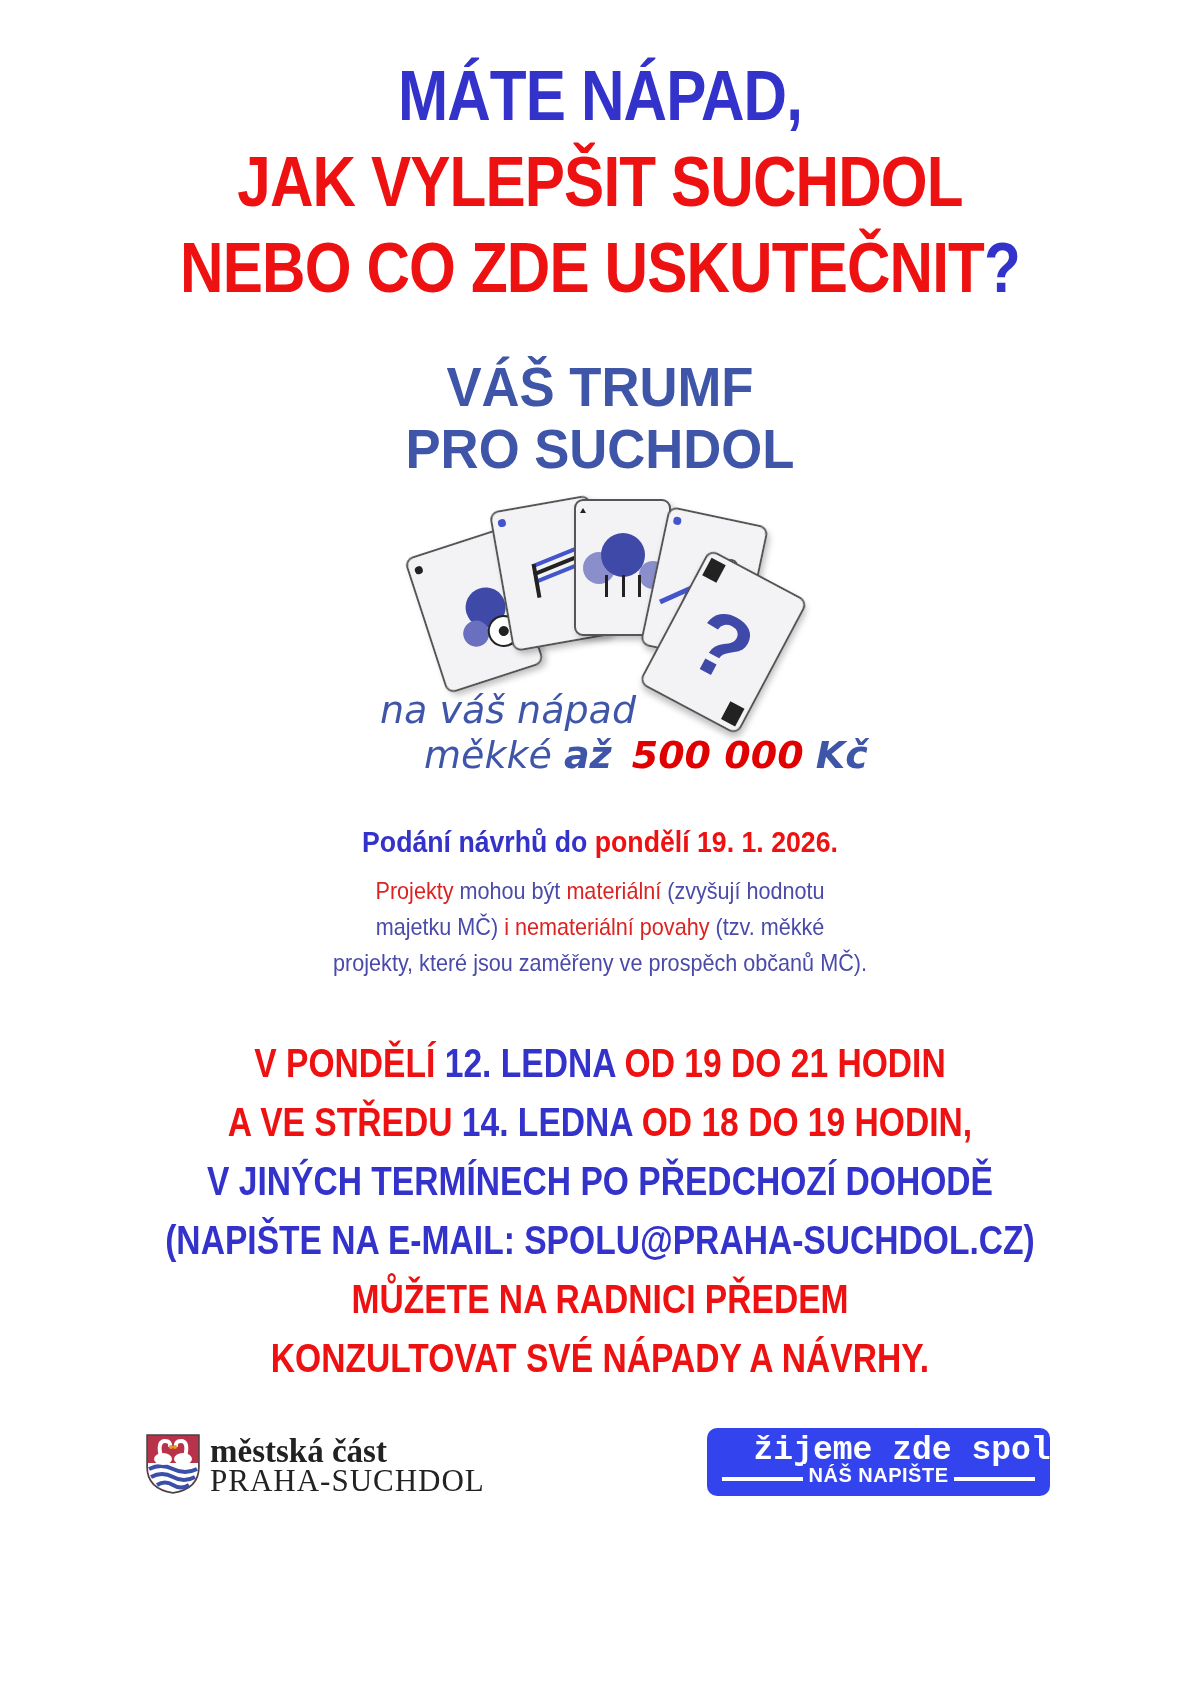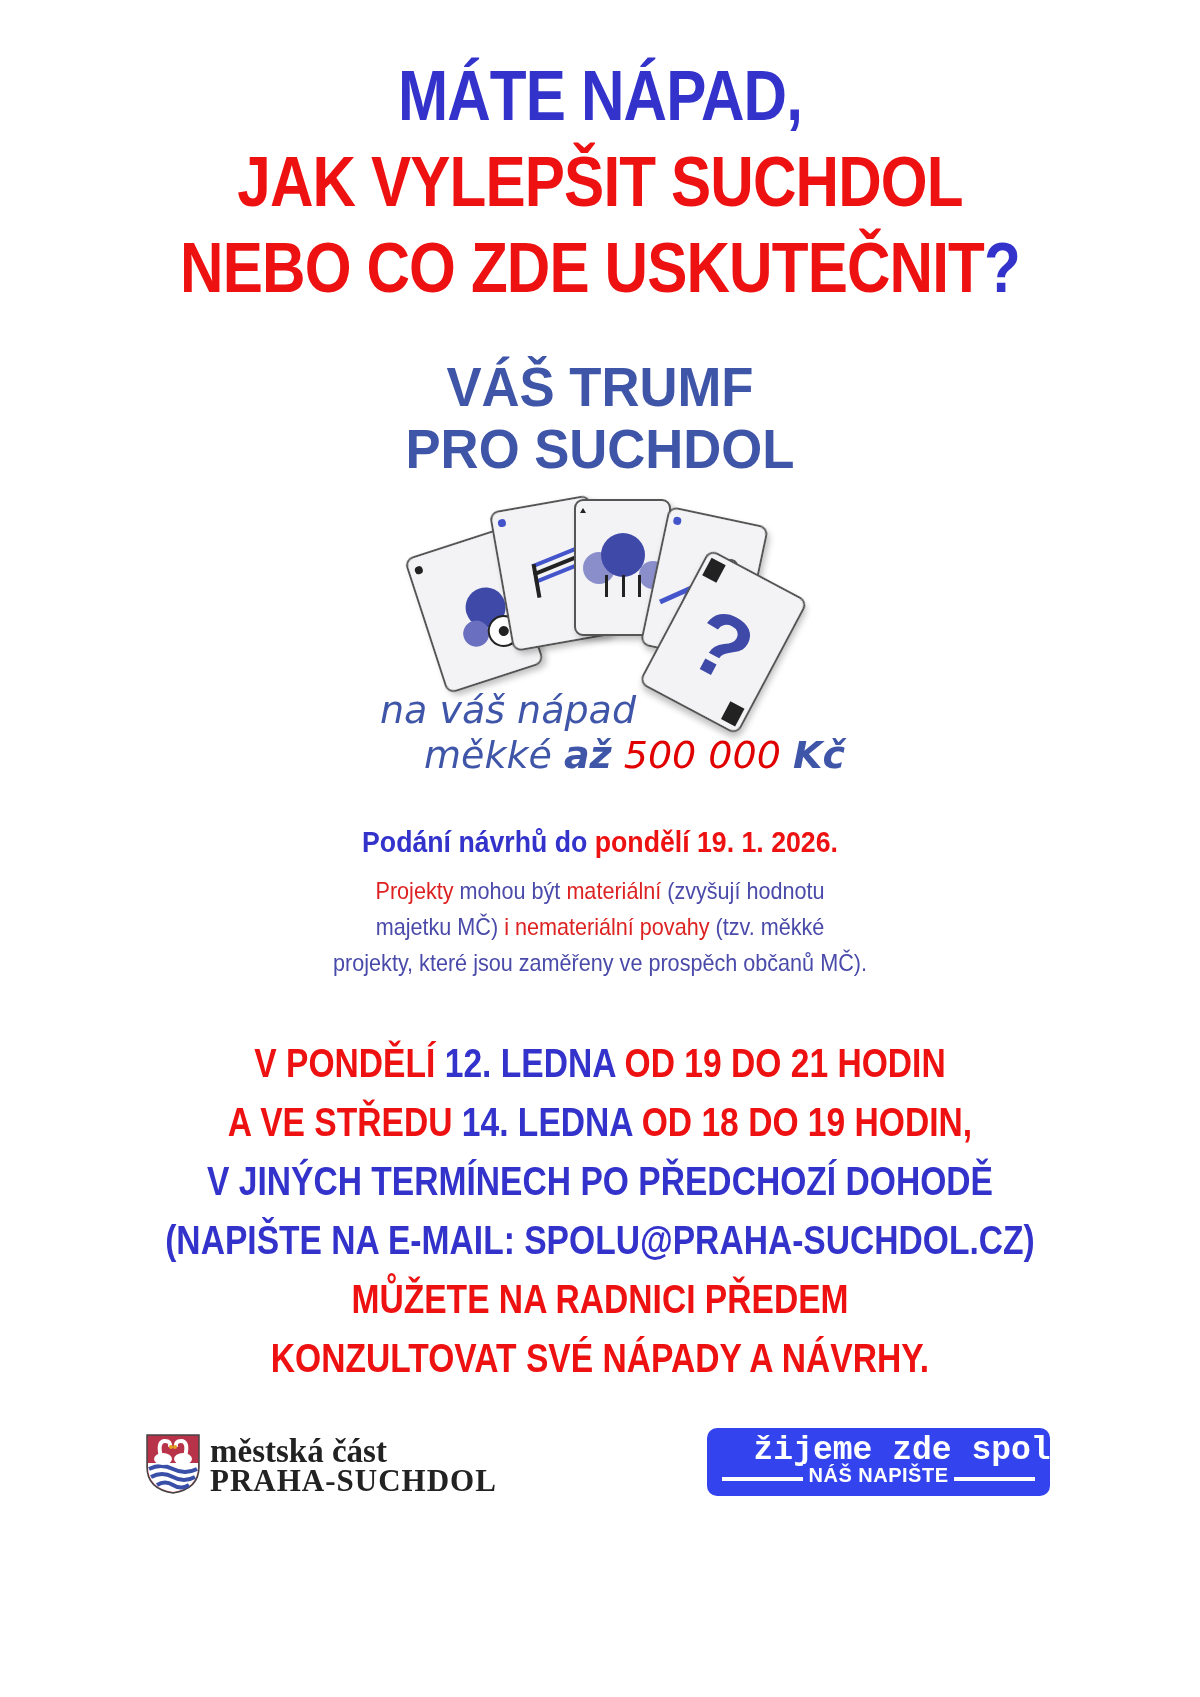--- a/index.html
+++ b/index.html
@@ -11,38 +11,38 @@
   #h2 { top:138px; }
   #h3 { top:224px; }
   .logo-title { position:absolute; left:0; width:1200px; text-align:center; color:#3f55a8; font-weight:bold; font-size:56px; line-height:62px; transform:scaleX(0.94); }
   #lt1 { top:356px; }
   #lt2 { top:418px; }
   #cards { position:absolute; left:380px; top:495px; width:480px; height:250px; }
   .tagline { position:absolute; color:#3f55a8; font-style:italic; font-size:38px; line-height:44px; font-family:"DejaVu Sans", sans-serif; }
   #tag1 { left:380px; top:688px; }
   #tag2 { left:424px; top:733px; }
   #tag2 b { font-weight:bold; }
-  #tag2 .amt { color:#e00000; font-weight:normal; }
+  #tag2 .amt { color:#e00000; font-weight:bold;margin-left:8px; }
   .deadline { position:absolute; top:826px; left:0; width:1200px; text-align:center; font-weight:bold; font-size:29px; transform:scaleX(0.92); }
   .note { position:absolute; left:0; width:1200px; text-align:center; font-size:24px; line-height:36px; color:#4a4aaa; transform:scaleX(0.9); }
   .note .r { color:#dd2222; }
   #n1 { top:873px; }
   #n2 { top:909px; }
   #n3 { top:945px; }
   .info { position:absolute; left:0; width:1200px; text-align:center; font-weight:bold; font-size:40px; line-height:58px; transform:scaleX(0.84); }
   #i1 { top:1034px; }
   #i2 { top:1093px; }
   #i3 { top:1152px; }
   #i4 { top:1211px; }
   #i5 { top:1270px; }
   #i6 { top:1329px; }
   #city-logo { position:absolute; left:145px; top:1433px; width:380px; height:70px; }
   #crest { position:absolute; left:0; top:0; width:56px; height:62px; }
   #city-sub { position:absolute; left:65px; top:0; font-family:"Liberation Serif", serif; font-weight:bold; font-size:33px; color:#222;text-align:right; }
-  #city-main { position:absolute; left:65px; top:30px; font-family:"Liberation Serif", serif; font-weight:bold; font-size:31px; color:#222; letter-spacing:1px; }
+  #city-main { position:absolute; left:65px; top:30px; font-family:"Liberation Serif", serif; font-weight:normal; font-size:31px; color:#222; letter-spacing:1px; }
   #budget-logo { position:absolute; left:707px; top:1428px; width:343px; height:68px; background:#3344ee; border-radius:10px; color:#fff; }
   #budget-title { position:absolute; left:0; top:4px; width:410px; text-align:center; font-family:"Liberation Mono", monospace; font-weight:bold; font-size:33px; letter-spacing:0px; }
   #budget-line { position:absolute; left:15px; right:15px; top:49px; height:4px; background:#fff; }
   #budget-sub { position:absolute; left:50%; top:36px; transform:translateX(-50%); background:#3344ee; padding:0 6px; font-weight:bold; font-size:20px; letter-spacing:0.5px; white-space:nowrap; }
 </style>
 </head>
 <body>
 
 <div>
   <div id="h1" class="headline blue">MÁTE NÁPAD,</div>

